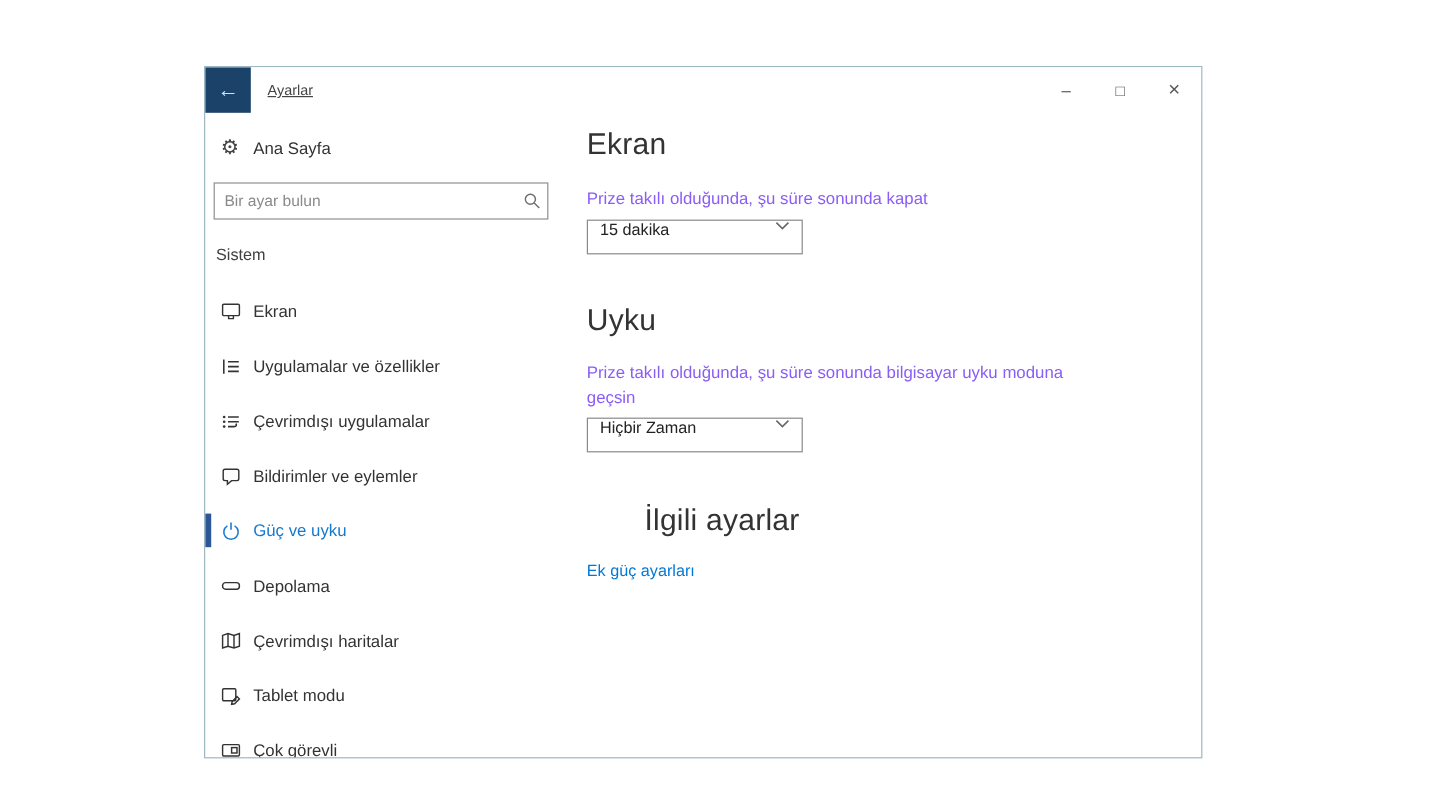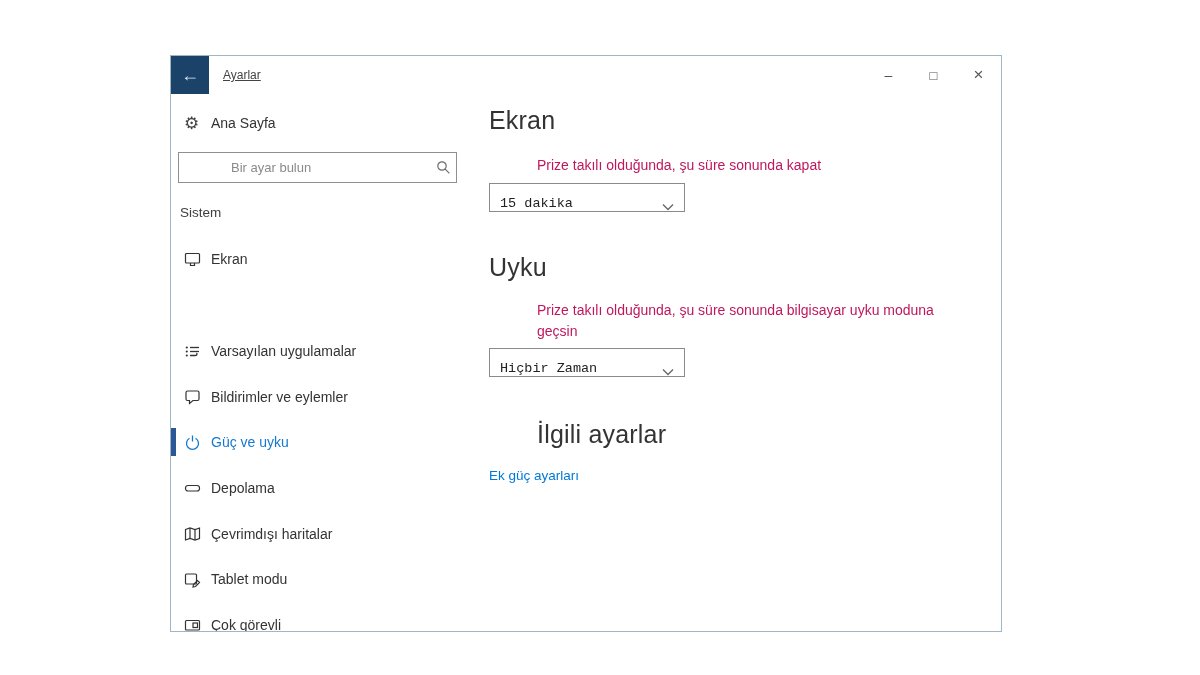--- a/index.html
+++ b/index.html
@@ -25,42 +25,42 @@
   .ctrl.max { font-size:13px; }
   .ctrl.close { font-size:17px; }
 
   
   .home-row { position:absolute; left:0; top:51px; width:300px; height:32px;
     display:flex; align-items:center; color:#333; cursor:pointer; }
   .home-row .icon { width:27px; margin-left:13px; font-size:17px; color:#444; }
   .home-row .lbl { font-size:14px; }
 
   .search-box { position:absolute; left:7px; top:96px; width:279px; height:31px;
-    border:1px solid #8f8f8f; background:#fff; display:flex; align-items:center;padding-left:44px; }
+    border:1px solid #8f8f8f; background:#fff; display:flex; align-items:center; }
   .search-box input { flex:1; border:none; outline:none; height:100%; padding:0 8px;
     font-size:13px; color:#333; font-family:inherit; background:transparent; }
   .search-box input::placeholder { color:#8a8a8a; }
   .search-glyph { width:26px; display:flex; align-items:center; justify-content:center; }
 
   .section-label { position:absolute; left:9px; top:149px; font-size:13.5px; color:#404040; }
 
   .nav-item { position:absolute; left:0; width:300px; height:36px;
     display:flex; align-items:center; color:#333; cursor:pointer; }
   .nav-item .icon { width:27px; margin-left:13px; display:flex; align-items:center; }
   .nav-item .lbl { font-size:14px; color:#333; }
   .nav-item.selected { color:#1579d0; }
   .nav-item.selected .lbl { color:#1579d0; }
   .sel-bar { position:absolute; left:0; top:4px; width:5px; height:28px; background:#2b5797; }
 
   
   .main-col { position:absolute; left:318px; top:0; width:500px; height:100%; }
   .h1 { font-size:25px; color:#333; font-weight:400; letter-spacing:0.2px; }
-  .setting-label { font-size:14px; color:#be185d; line-height:21px; max-width:432px;margin-left:48px; }
-  .dropdown { width:196px; height:29px; border:1px solid #8a8a8a; background:#fff;
-    display:flex; align-items:flex-end; padding:0 10px; cursor:pointer;font-family:Liberation Mono, monospace; }
+  .setting-label { font-size:14px; color:#8b5cf6; line-height:21px; max-width:432px; }
+  .dropdown { width:180px; height:29px; border:1px solid #8a8a8a; background:#fff;
+    display:flex; align-items:flex-start; padding:0 10px; cursor:pointer; }
   .dropdown .val { flex:1; font-size:13.5px; color:#222; }
   .link { font-size:13.5px; color:#0078d7; cursor:pointer; display:inline-block; }
 
   .pos-ekran-h   { position:absolute; left:0; top:50px; }
   .pos-ekran-lbl { position:absolute; left:0; top:99px; }
   .pos-ekran-dd  { position:absolute; left:0; top:127px; }
   .pos-uyku-h    { position:absolute; left:0; top:197px; }
   .pos-uyku-lbl  { position:absolute; left:0; top:244px; }
   .pos-uyku-dd   { position:absolute; left:0; top:292px; }
   .pos-rel-h     { position:absolute; left:0; top:364px;margin-left:48px; }
@@ -112,37 +112,48 @@
     <div class="nav-item" style="top:185px">
       <span class="icon">
         <svg width="17" height="17" viewBox="0 0 17 17" stroke="currentColor" fill="none" stroke-width="1.2">
           <rect x="1.5" y="2.5" width="14" height="9.5" rx="1"></rect>
           <path d="M6.5 12 L6.5 14.5 L10.5 14.5 L10.5 12"></path>
         </svg>
       </span>
       <span class="lbl">Ekran</span>
     </div>
 
+    <div class="nav-item" style="top:231px">
+      <span class="icon">
+        <svg width="17" height="17" viewBox="0 0 17 17" stroke="currentColor" fill="none" stroke-width="1.3">
+          <line x1="2.5" y1="2.5" x2="2.5" y2="14.5"></line>
+          <line x1="6" y1="4.5" x2="15" y2="4.5"></line>
+          <line x1="6" y1="8.5" x2="15" y2="8.5"></line>
+          <line x1="6" y1="12.5" x2="15" y2="12.5"></line>
+        </svg>
+      </span>
+      <span class="lbl">Uygulamalar ve özellikler</span>
+    </div>
 
     <div class="nav-item" style="top:277px">
       <span class="icon">
         <svg width="17" height="17" viewBox="0 0 17 17">
           <g stroke="currentColor" fill="none" stroke-width="1.3">
             <line x1="6" y1="4.5" x2="15" y2="4.5"></line>
             <line x1="6" y1="8.5" x2="15" y2="8.5"></line>
             <path d="M6 12.5 H11 C13 12.5 13.5 11 12.5 10"></path>
           </g>
           <g fill="currentColor" stroke="none">
             <circle cx="2.8" cy="4.5" r="1.1"></circle>
             <circle cx="2.8" cy="8.5" r="1.1"></circle>
             <circle cx="2.8" cy="12.5" r="1.1"></circle>
           </g>
         </svg>
       </span>
-      <span class="lbl">Varsayılan uygulamalar</span>
+      <span class="lbl">Çevrimdışı uygulamalar</span>
     </div>
 
     <div class="nav-item" style="top:323px">
       <span class="icon">
         <svg width="17" height="17" viewBox="0 0 17 17" stroke="currentColor" fill="none" stroke-width="1.2">
           <path d="M2 3.5 A1.5 1.5 0 0 1 3.5 2 H13.5 A1.5 1.5 0 0 1 15 3.5 V10 A1.5 1.5 0 0 1 13.5 11.5 H9 L5.5 14.5 L5.5 11.5 H3.5 A1.5 1.5 0 0 1 2 10 Z"></path>
         </svg>
       </span>
       <span class="lbl">Bildirimler ve eylemler</span>
     </div>

